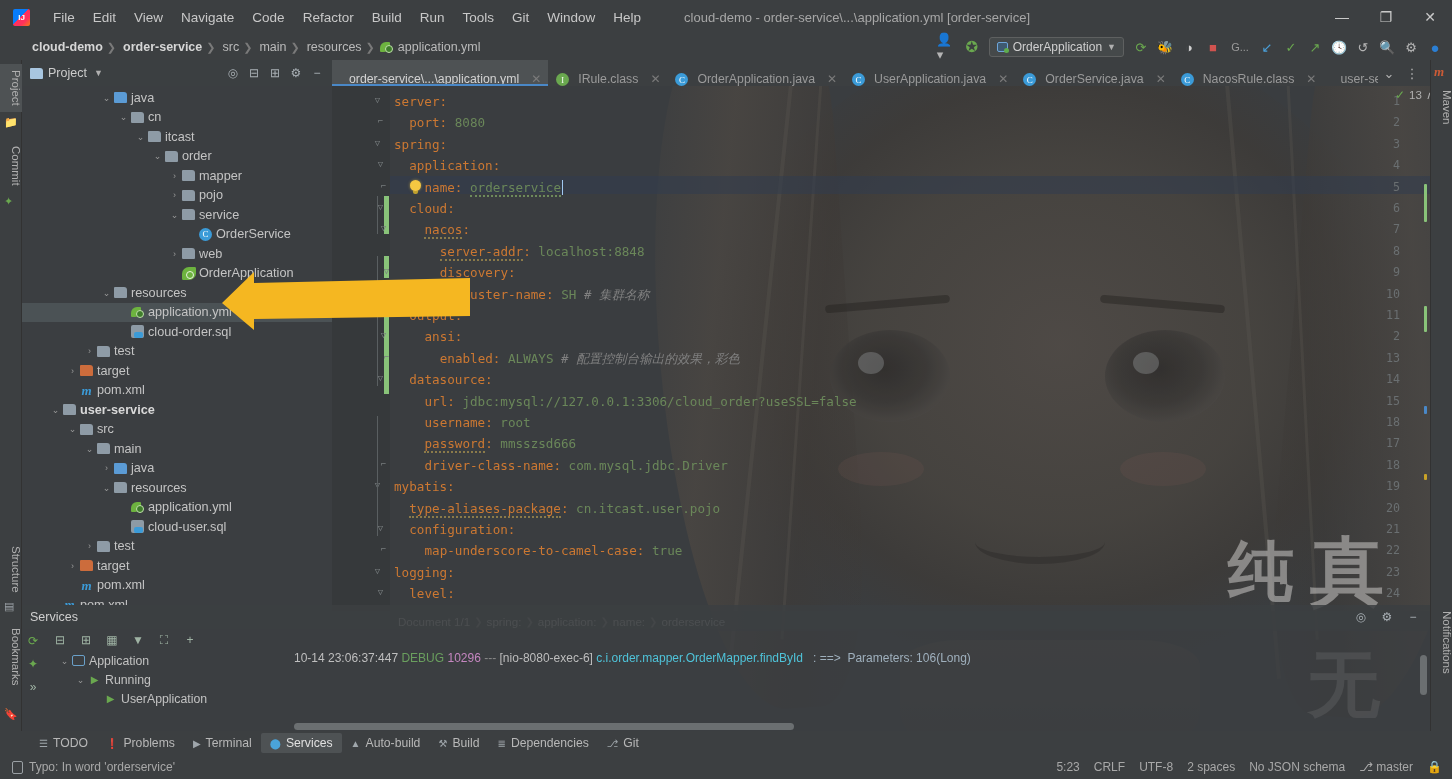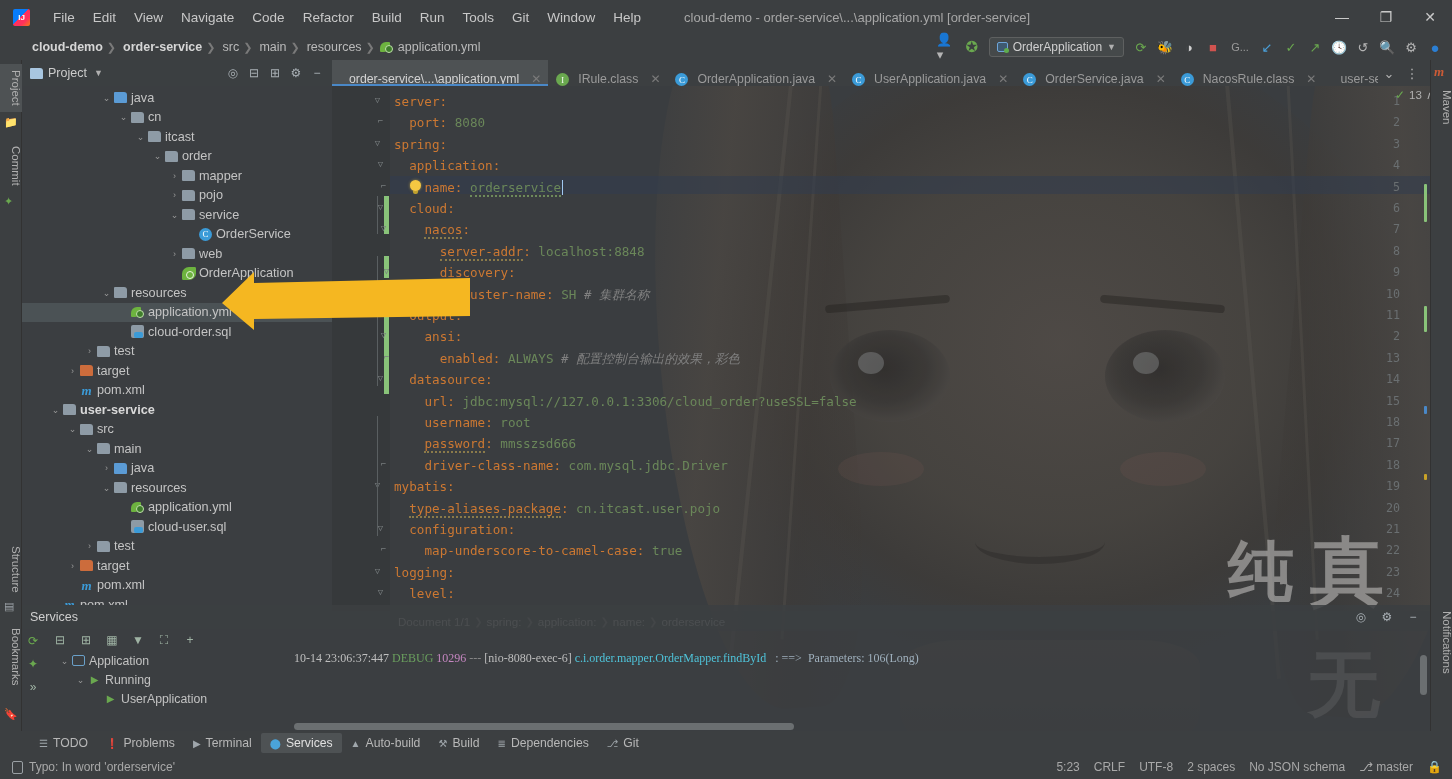--- a/index.html
+++ b/index.html
@@ -380,21 +380,21 @@
   }
   .svc-tool { width: 16px; height: 16px; display: flex; align-items: center; justify-content: center; font-size: 12px; color: #9fb3a4; }
   .svc-tree { width: 250px; position: relative; }
   .svc-tree-toolbar {
     height: 22px; display: flex; align-items: center; gap: 10px; padding-left: 8px;
     font-size: 12px; color: #a6adb2;
   }
   .svc-trow { height: 19px; display: flex; align-items: center; font-size: 12.3px; color: #c2c2c2; white-space: nowrap; }
   .svc-console {
     position: absolute; left: 272px; top: 0; right: 0; bottom: 0;
-    font-family: Liberation Serif, serif; font-size: 12px;
+    font-family: Liberation Sans, sans-serif; font-size: 12px;
     padding-top: 22px; overflow: hidden;
   }
   .logline { white-space: pre; height: 19px; color: #bbbbbb; }
   .lg-time { color: #bfbfbf; }
   .lg-debug { color: #6a9f5e; }
   .lg-pid { color: #c586c0; }
   .lg-dash { color: #8a8a8a; }
   .lg-thread { color: #bdbdbd; }
   .lg-logger { color: #4fc3d9; }
   .lg-msg { color: #9fb0bd; }

